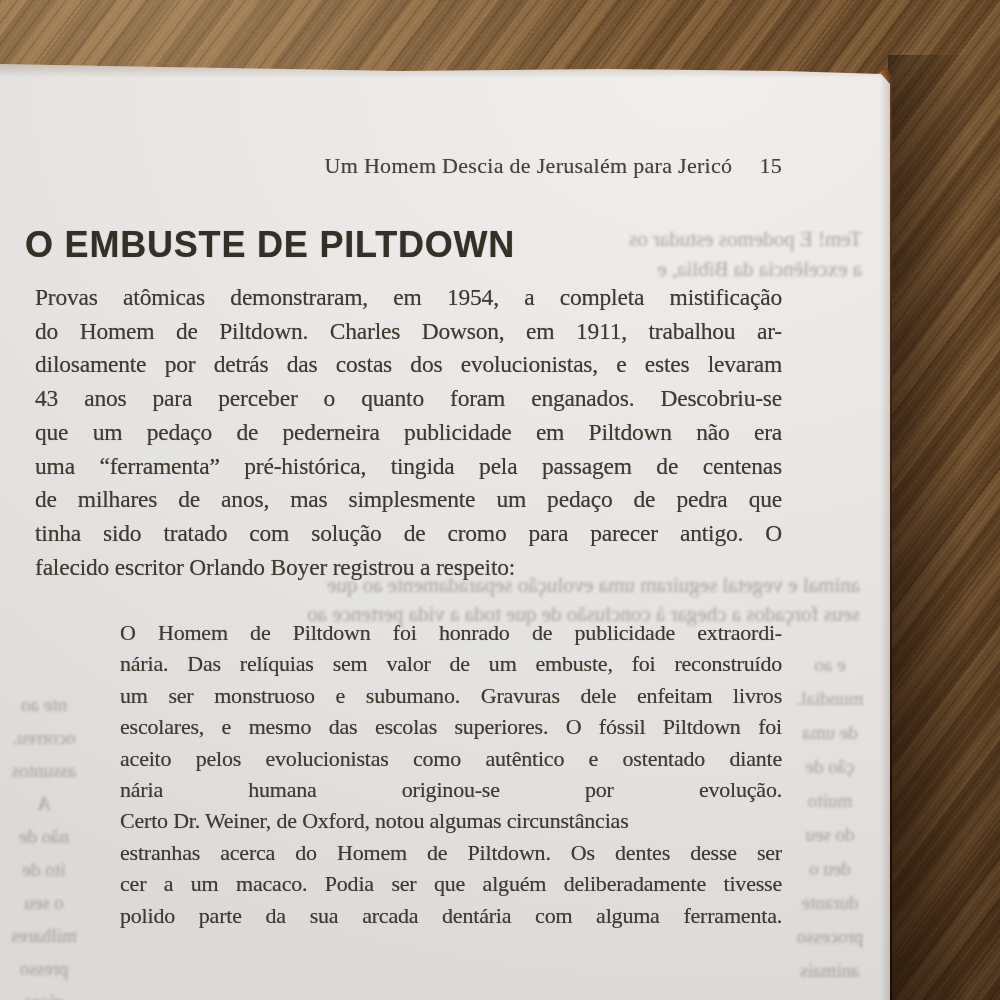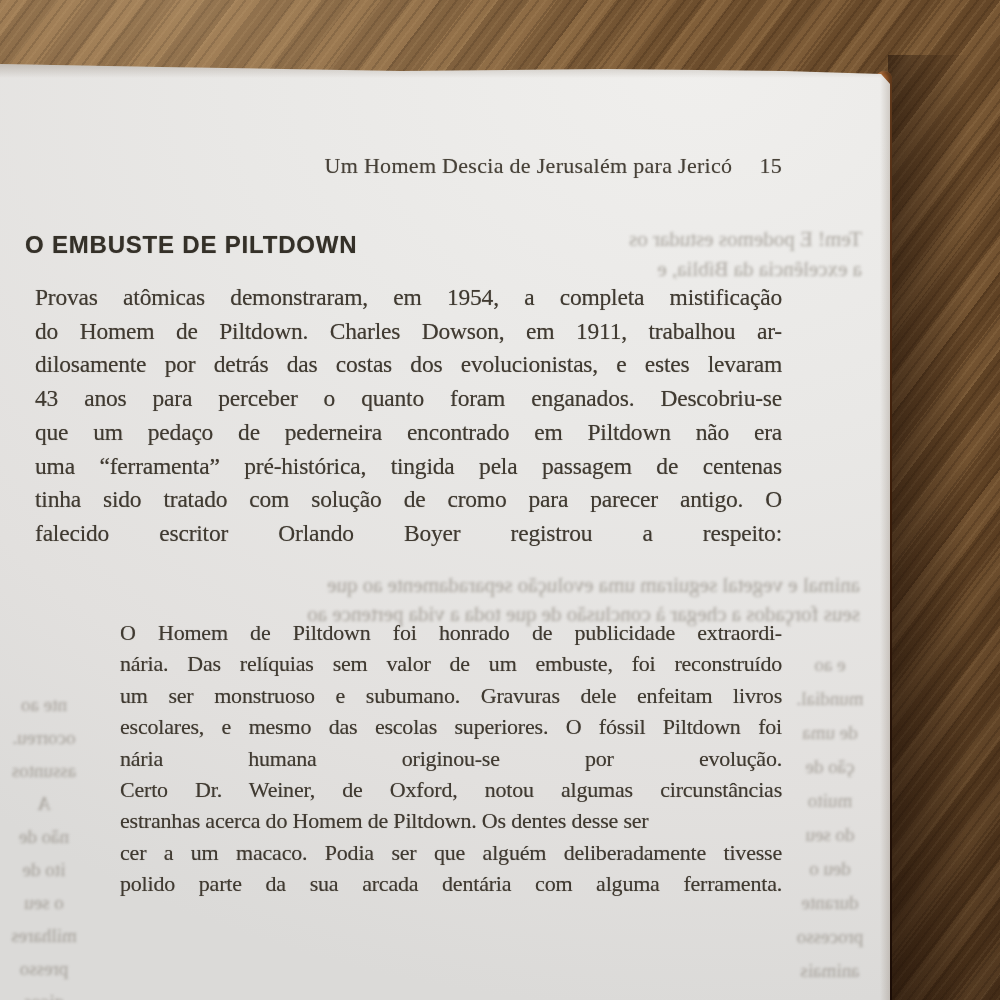--- a/index.html
+++ b/index.html
@@ -35,21 +35,21 @@
     background:linear-gradient(180deg, rgba(90,70,50,.28), rgba(90,70,50,0));}
   .page::after{content:"";position:absolute;right:0;top:64px;bottom:0;width:10px;
     background:linear-gradient(270deg, rgba(100,80,60,.22), rgba(100,80,60,0));}
 
   
   .running-head-row{position:absolute;left:23px;top:152px;width:759px;
     display:flex;justify-content:flex-end;align-items:baseline;gap:27px;
     font:22px/28px "Liberation Serif",serif;color:#474138;letter-spacing:.3px;
     text-shadow:0 0 1px rgba(74,68,60,.45);}
   .heading{position:absolute;left:25px;top:228px;margin:0;
-    font-family:"Liberation Sans",sans-serif;font-weight:700;font-size:24px;line-height:34px;
+    font-family:"Liberation Sans",sans-serif;font-weight:700;font-size:36px;line-height:34px;
     color:#343028;letter-spacing:.8px;text-shadow:0 0 1px rgba(52,48,40,.5);text-align:right;}
   .body-block{position:absolute;left:23px;top:281px;width:759px;
     font:23.5px/33.7px "Liberation Serif",serif;color:#403a31;letter-spacing:-.2px;
     text-shadow:0 0 .8px rgba(64,58,49,.55);}
   .quote-block{position:absolute;left:108px;top:617px;width:674px;
     font:22px/31.4px "Liberation Serif",serif;color:#403a31;letter-spacing:-.2px;
     text-shadow:0 0 .8px rgba(64,58,49,.55);}
   .textline{text-align:justify;text-align-last:justify;margin-left:12px;}
   .body-block div:nth-of-type(9){text-align-last:left;}
   .quote-block div:nth-of-type(7),
@@ -116,32 +116,34 @@
     </div>
 
     <h1 class="heading">O EMBUSTE DE PILTDOWN</h1>
 
     <div class="body-block">
 
     <div class="textline">Provas atômicas demonstraram, em 1954, a completa mistificação</div>
         <div class="textline">do Homem de Piltdown. Charles Dowson, em 1911, trabalhou ar-</div>
         <div class="textline">dilosamente por detrás das costas dos evolucionistas, e estes levaram</div>
         <div class="textline">43 anos para perceber o quanto foram enganados. Descobriu-se</div>
-        <div class="textline">que um pedaço de pederneira encontrado em Piltdown não era</div>
+        <div class="textline">que um pedaço de pederneira publicidade em Piltdown não era</div>
         <div class="textline">uma “ferramenta” pré-histórica, tingida pela passagem de centenas</div>
+        <div class="textline">de milhares de anos, mas simplesmente um pedaço de pedra que</div>
         <div class="textline">tinha sido tratado com solução de cromo para parecer antigo. O</div>
         <div class="textline">falecido escritor Orlando Boyer registrou a respeito:</div>
       </div>
 
     <div class="quote-block">
 
     <div class="textline">O Homem de Piltdown foi honrado de publicidade extraordi-</div>
         <div class="textline">nária. Das relíquias sem valor de um embuste, foi reconstruído</div>
         <div class="textline">um ser monstruoso e subumano. Gravuras dele enfeitam livros</div>
         <div class="textline">escolares, e mesmo das escolas superiores. O fóssil Piltdown foi</div>
+        <div class="textline">aceito pelos evolucionistas como autêntico e ostentado diante</div>
         <div class="textline">nária humana originou-se por evolução.</div>
         <div class="textline">Certo Dr. Weiner, de Oxford, notou algumas circunstâncias</div>
         <div class="textline">estranhas acerca do Homem de Piltdown. Os dentes desse ser</div>
         <div class="textline">cer a um macaco. Podia ser que alguém deliberadamente tivesse</div>
         <div class="textline">polido parte da sua arcada dentária com alguma ferramenta.</div>
       </div>
 
   </div>
 </div>
 

